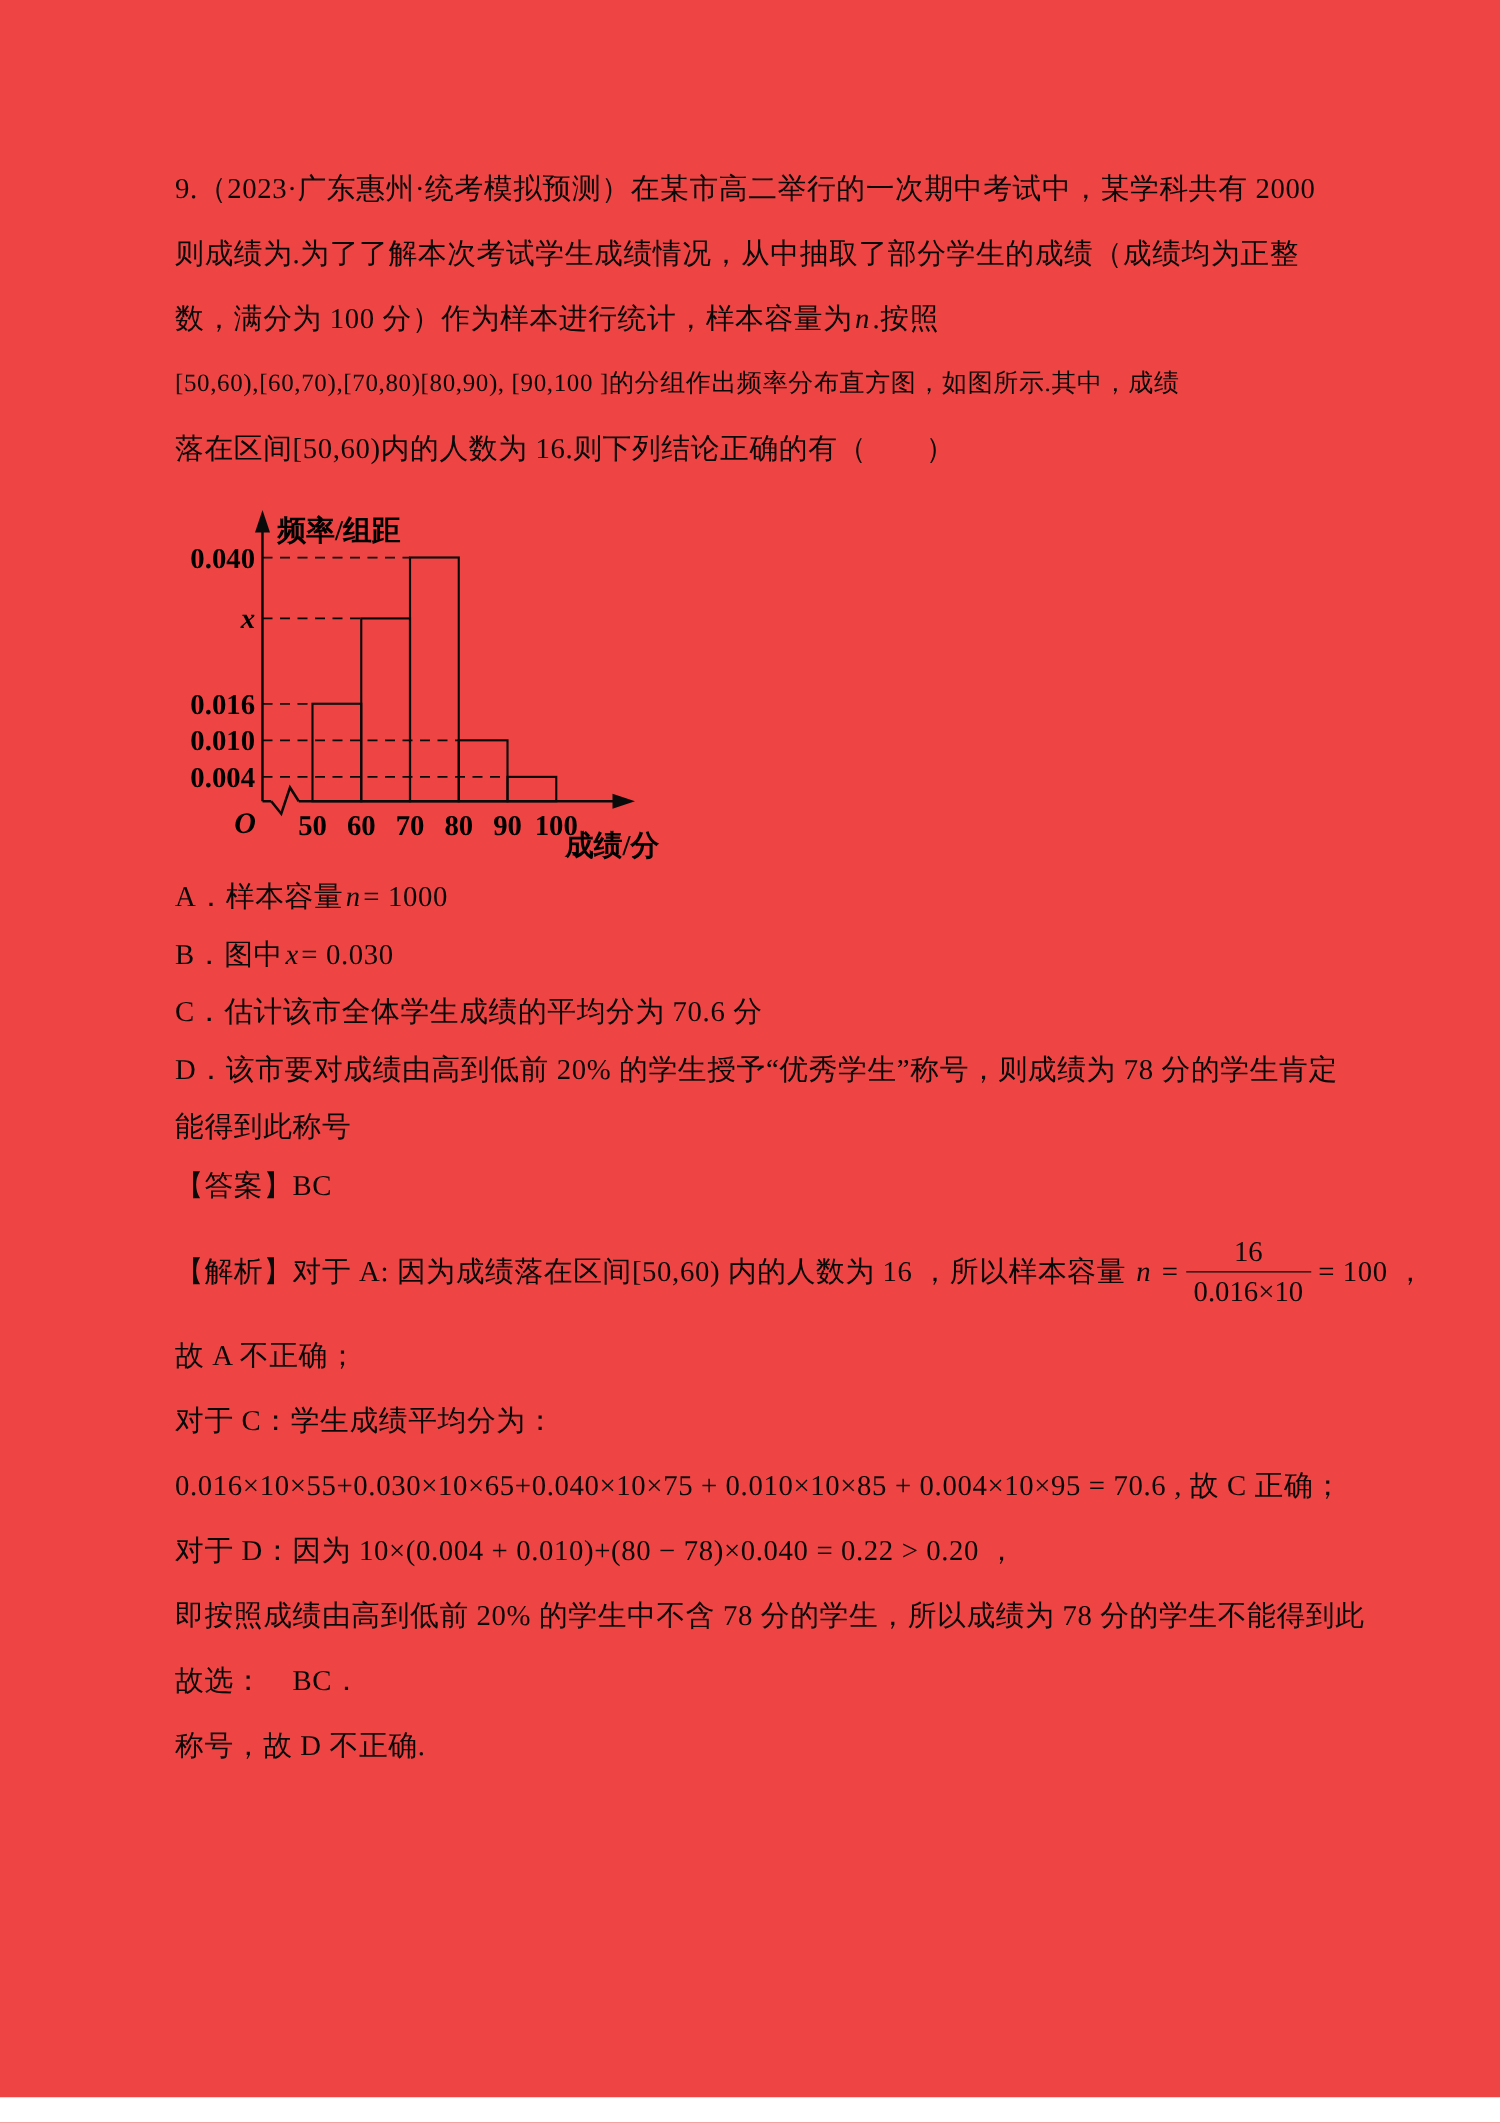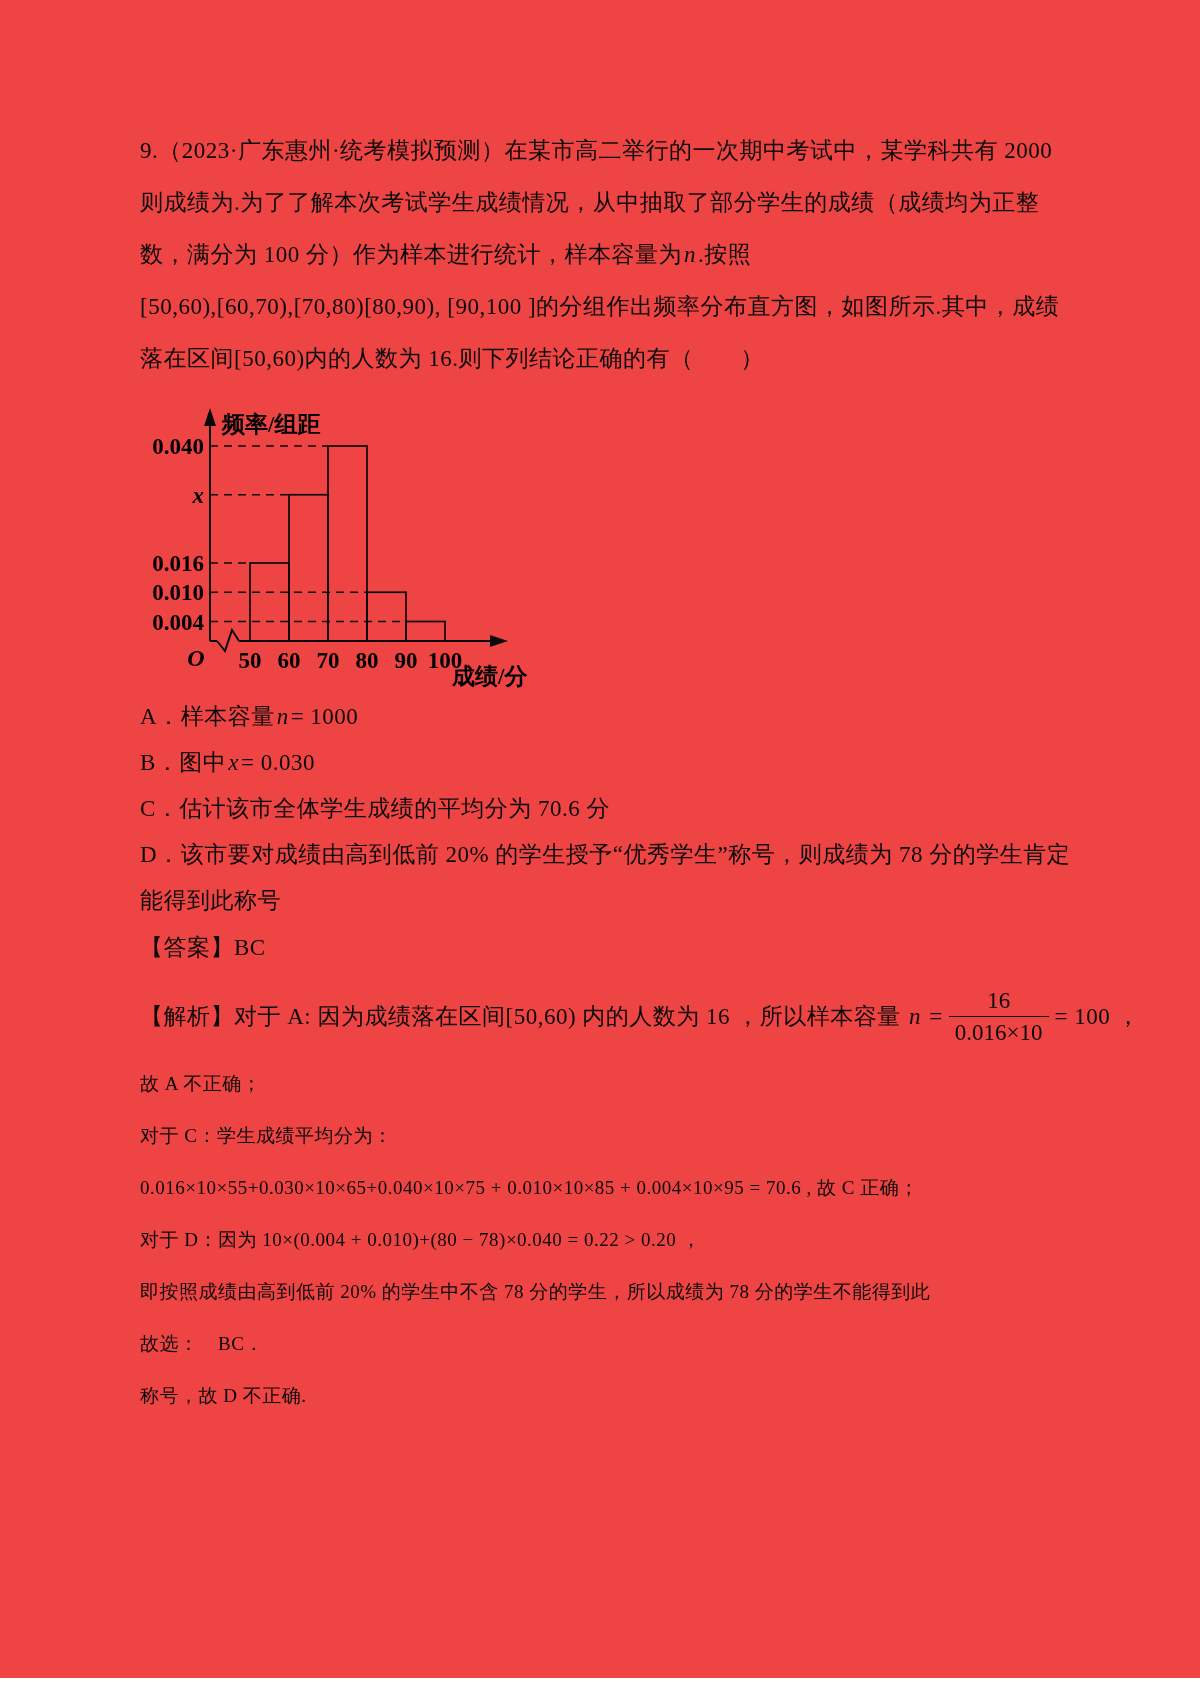--- a/index.html
+++ b/index.html
@@ -15,41 +15,41 @@
   }
   .content{padding:136px 135px 0 140px;}
   p{margin:0;}
   .qline{
     font-size:23px;
     line-height:30px;
     margin-bottom:22px;
     letter-spacing:0.5px;
     white-space:nowrap;
   }
-  .mathline{font-size:23px;}
+  .mathline{font-size:20px;}
   .mvar{font-style:italic;font-family:"Liberation Serif",serif;padding:0 2px;}
   .mnum{font-family:"Liberation Serif",serif;}
   .chart-wrap{margin:8px 0 8px 10px;font-weight:bold;}
   svg{font-family:"Liberation Serif","DejaVu Serif",serif;}
   .opt{
     font-size:23px;
     line-height:26px;
     margin-bottom:20px;
     letter-spacing:0.5px;
     white-space:nowrap;
   }
   .opt-cont{margin-top:2px;}
   .ansline{
     font-size:23px;
     line-height:28px;
     margin:10px 0 24px 0;
     letter-spacing:0.5px;
   }
   .solline{
-    font-size:19px;
+    font-size:23px;
     line-height:28px;
     margin-bottom:24px;
     letter-spacing:0.5px;
     white-space:nowrap;
   }
   .analysis-a{
     display:flex;
     align-items:center;
     font-size:23px;
     margin-bottom:22px;

